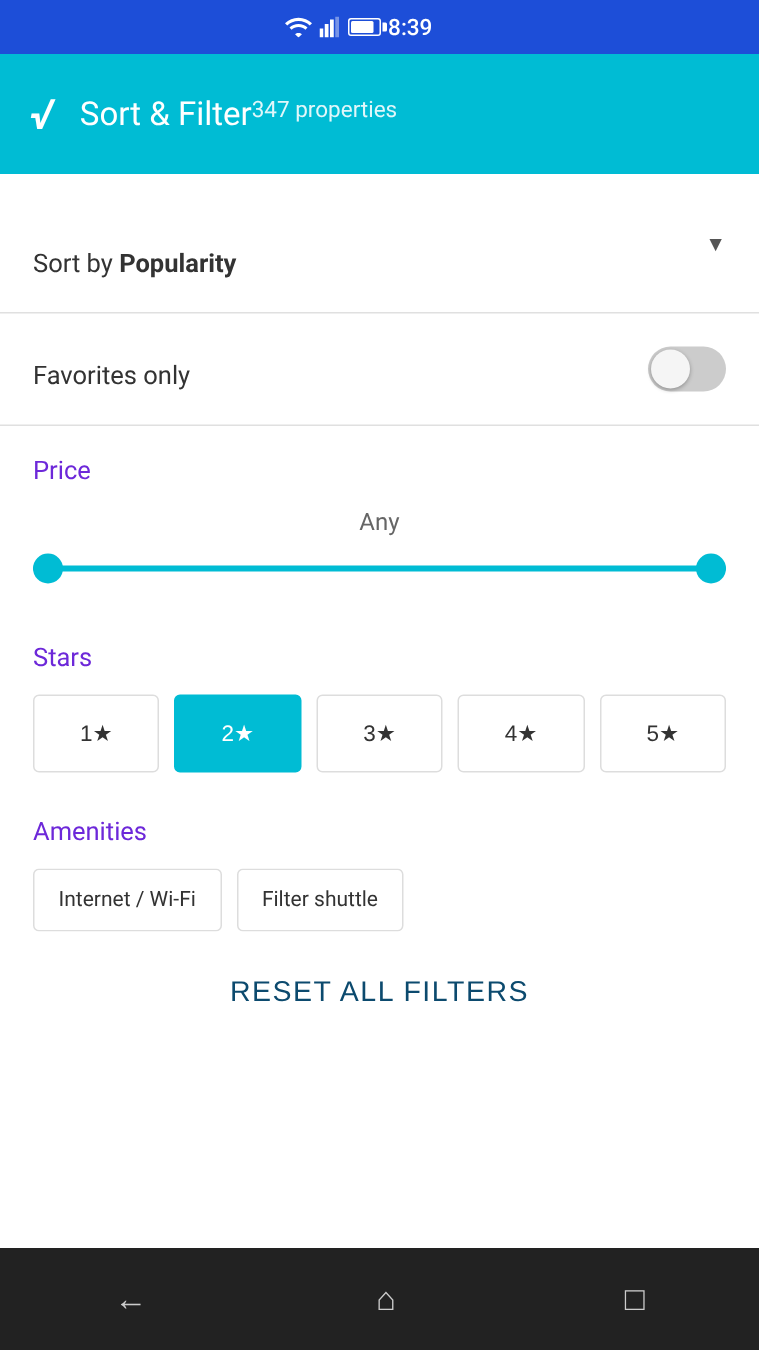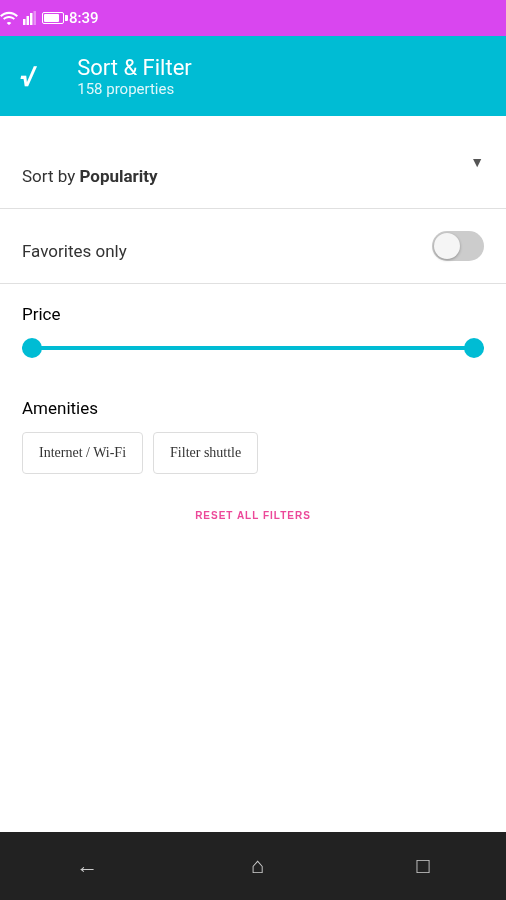--- a/index.html
+++ b/index.html
@@ -14,24 +14,24 @@
       font-family: 'Roboto', Arial, sans-serif;
       background: #fff;
       overflow: hidden;
       position: relative;
     }
 
     
     .status-bar {
       width: 100%;
       height: 36px;
-      background: #d946ef;
-      display: flex;
-      align-items: center;
-      justify-content: flex-start;
+      background: #1d4ed8;
+      display: flex;
+      align-items: center;
+      justify-content: center;
       padding-right: 28px;
       gap: 6px;
     }
 
     .status-bar-icons {
       display: flex;
       align-items: center;
       gap: 5px;
     }
 
@@ -54,22 +54,21 @@
 
     .header-logo {
       color: #fff;
       font-size: 28px;
       font-weight: bold;
       font-style: italic;
     }
 
     .header-text {
       display: flex;
-      flex-direction: column;
-      margin-left: 24px;
+      flex-direction: row;
     }
 
     .header-title {
       color: #fff;
       font-size: 22px;
       font-weight: 400;
     }
 
     .header-subtitle {
       color: #e0f7fa;
@@ -141,21 +140,21 @@
       box-shadow: 0 1px 3px rgba(0,0,0,0.3);
     }
 
     
     .price-section {
       padding: 20px 22px 10px 22px;
     }
 
     .section-title {
       font-size: 17px;
-      color: #000000;
+      color: #6d28d9;
       margin-bottom: 14px;
     }
 
     .price-label {
       text-align: center;
       font-size: 16px;
       color: #666;
       margin-bottom: 12px;
     }
 
@@ -247,35 +246,34 @@
 
     .amenity-chip {
       padding: 12px 16px;
       border: 1.5px solid #ddd;
       border-radius: 4px;
       background: #fff;
       color: #333;
       font-size: 14px;
       cursor: pointer;
       white-space: nowrap;
-      font-family: Liberation Serif, serif;
     }
 
     
     .reset-row {
       text-align: center;
       padding: 20px 22px;
     }
 
     .reset-btn {
       background: none;
       border: none;
-      color: #ec4899;
-      font-size: 10px;
-      font-weight: bold;
+      color: #0c4a6e;
+      font-size: 19px;
+      font-weight: normal;
       letter-spacing: 1px;
       cursor: pointer;
       text-transform: uppercase;
     }
 
     
     .bottom-nav {
       position: absolute;
       bottom: 0;
       left: 0;
@@ -341,21 +339,21 @@
       <div class="battery-fill"></div>
     </div>
     <span class="status-time">8:39</span>
   </div>
 </div>
 
 <div class="header">
   <div class="header-logo">√</div>
   <div class="header-text">
     <span class="header-title">Sort &amp; Filter</span>
-    <span class="header-subtitle">158 properties</span>
+    <span class="header-subtitle">347 properties</span>
   </div>
 </div>
 
 <div class="main-content">
 
   <div class="sort-row">
     <span class="sort-label">
       Sort by <span>Popularity</span>
     </span>
     <span class="sort-arrow">▼</span>
@@ -363,28 +361,39 @@
 
   <div class="favorites-row">
     <span class="favorites-label">Favorites only</span>
     <div class="toggle">
       <div class="toggle-knob"></div>
     </div>
   </div>
 
   <div class="price-section">
     <div class="section-title">Price</div>
+    <div class="price-label">Any</div>
     <div class="slider-container">
       <div class="slider-track">
         <div class="slider-thumb-left"></div>
         <div class="slider-thumb-right"></div>
       </div>
     </div>
   </div>
 
+  <div class="stars-section">
+    <div class="section-title">Stars</div>
+    <div class="stars-buttons">
+      <button class="star-btn">1★</button>
+      <button class="star-btn active">2★</button>
+      <button class="star-btn">3★</button>
+      <button class="star-btn">4★</button>
+      <button class="star-btn">5★</button>
+    </div>
+  </div>
 
   <div class="amenities-section">
     <div class="section-title">Amenities</div>
     <div class="amenities-chips">
       <div class="amenity-chip">Internet / Wi-Fi</div>
       <div class="amenity-chip">Filter shuttle</div>
     </div>
   </div>
 
   <div class="reset-row">

